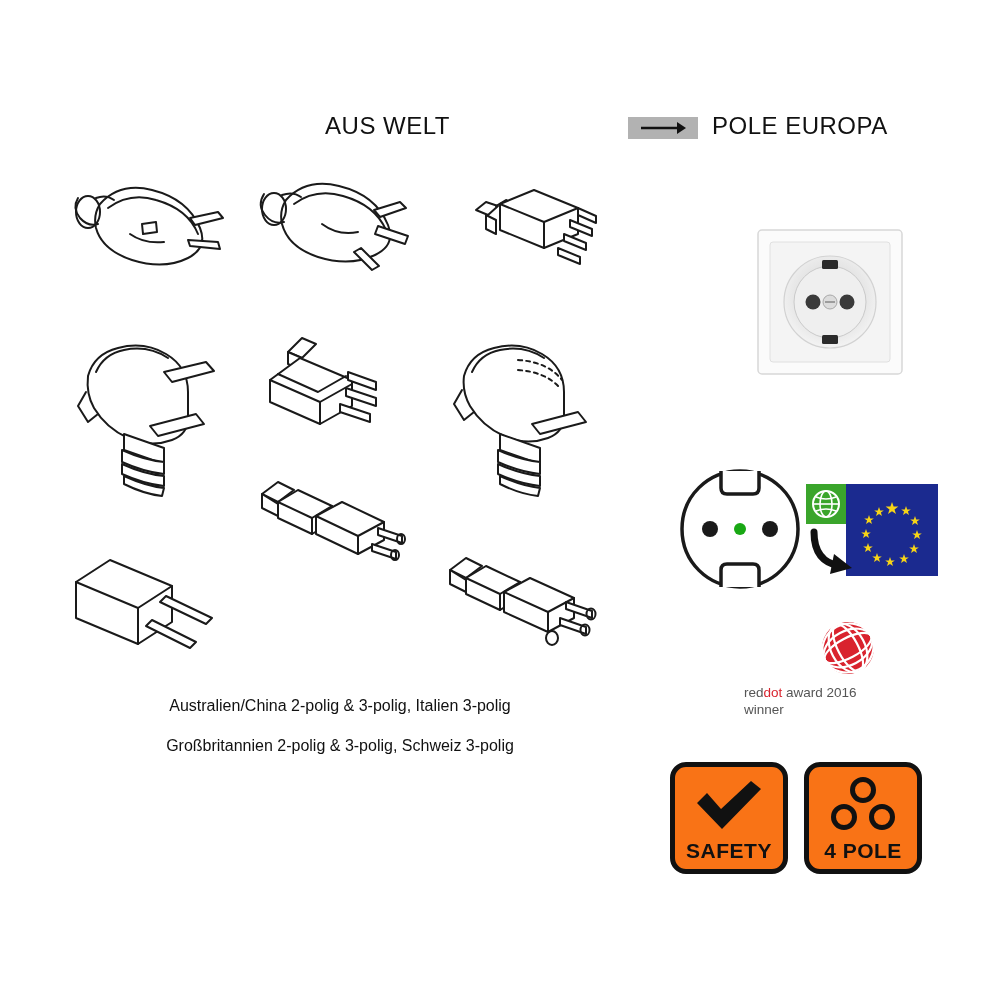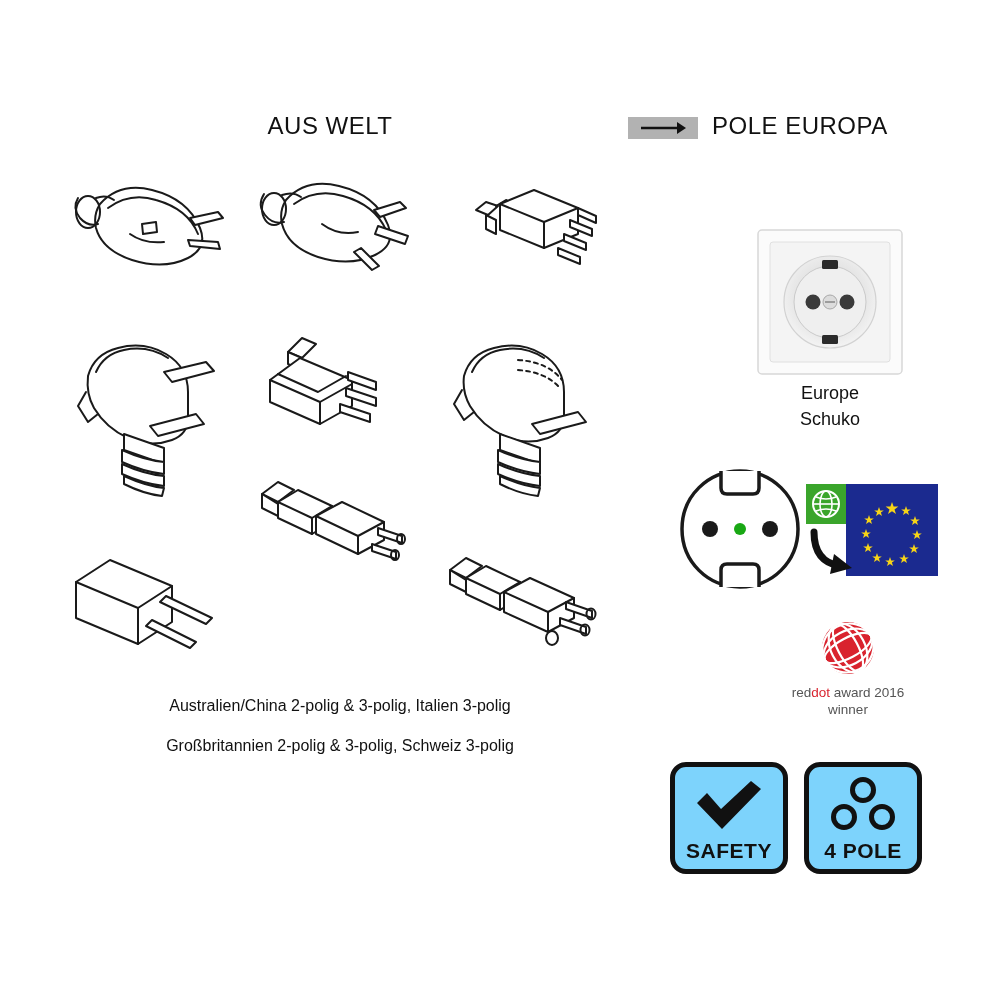--- a/index.html
+++ b/index.html
@@ -15,21 +15,21 @@
     position: relative;
     width: 1000px; height: 1000px;
     background: #ffffff;
   }
 
   
   .hd-left {
     position: absolute;
     left: 210px; top: 112px;
     width: 240px;
-    text-align: center;
+    text-align: right;
     font-size: 24px;
     letter-spacing: 0.5px;
   }
   .hd-right {
     position: absolute;
     left: 712px; top: 112px;
     width: 260px;
     text-align: left;
     font-size: 24px;
     letter-spacing: 0.5px;
@@ -102,33 +102,32 @@
 
   .reddot {
     position: absolute;
     left: 760px; top: 616px;
     width: 176px; height: 110px;
   }
   .reddot-text {
     position: absolute;
     left: 744px; top: 684px;
     width: 208px;
-    text-align: center;
     font-size: 13.5px;
     line-height: 17px;
     color: #555;
   }
   .reddot-text .rd { color: #d9232e; }
 
   .badge {
     position: absolute;
     width: 118px; height: 112px;
     border: 5px solid #111;
     border-radius: 16px;
-    background: #7dd3fc;
+    background: #f97316;
   }
   .badge-safety { left: 670px; top: 762px; }
   .badge-pole   { left: 804px; top: 762px; }
   .badge-label {
     position: absolute;
     left: 0; right: 0; bottom: 6px;
     text-align: center;
     font-size: 21px;
     font-weight: bold;
     letter-spacing: 0.5px;
@@ -352,24 +351,20 @@
       <rect x="66" y="107" width="16" height="9" rx="1.5" fill="#2b2b2b"></rect>
 
       <circle cx="57" cy="74" r="7.5" fill="#3a3a3a"></circle>
       <circle cx="91" cy="74" r="7.5" fill="#3a3a3a"></circle>
 
       <circle cx="74" cy="74" r="7" fill="#dcdcdc" stroke="#a8a8a8" stroke-width="1"></circle>
       <line x1="69" y1="74" x2="79" y2="74" stroke="#8d8d8d" stroke-width="1.6"></line>
     </svg>
   </div>
 
-  <div class="socket-label">
-    <div>Europe</div>
-    <div>Schuko</div>
-  </div>
 
   <div class="outline-socket">
     <svg width="128" height="122" viewBox="0 0 128 122">
       <path d="M64 3 C96 3 122 28 122 61 C122 94 96 119 64 119 C32 119 6 94 6 61 C6 28 32 3 64 3 Z" fill="#fff" stroke="#1a1a1a" stroke-width="3.5"></path>
       <path d="M45 3 L45 20 Q45 26 51 26 L77 26 Q83 26 83 20 L83 3" fill="#fff" stroke="#1a1a1a" stroke-width="3.5"></path>
       <path d="M45 119 L45 102 Q45 96 51 96 L77 96 Q83 96 83 102 L83 119" fill="#fff" stroke="#1a1a1a" stroke-width="3.5"></path>
       <circle cx="34" cy="61" r="8" fill="#1a1a1a"></circle>
       <circle cx="94" cy="61" r="8" fill="#1a1a1a"></circle>
       <circle cx="64" cy="61" r="6" fill="#19a814"></circle>
     </svg>

